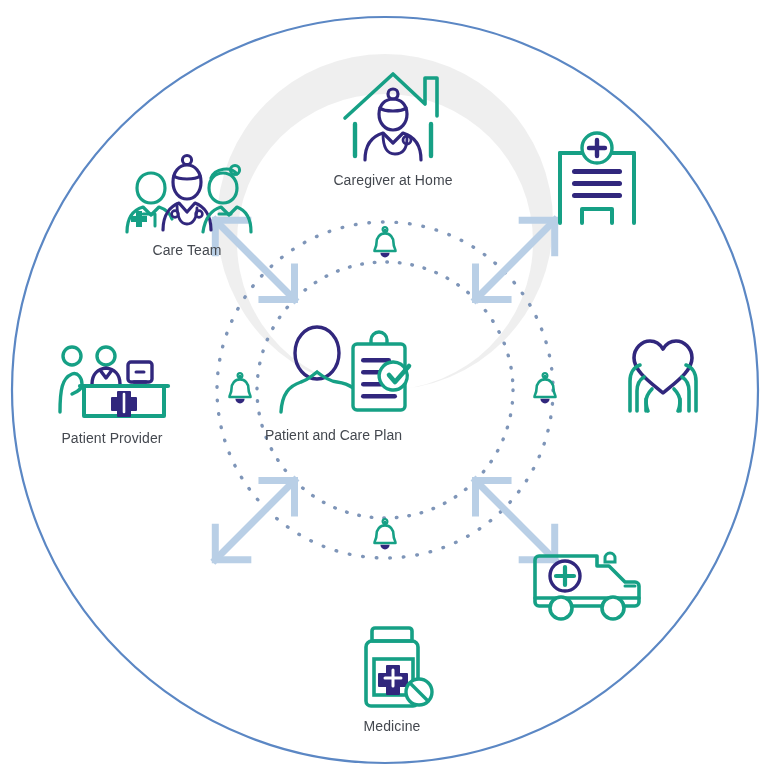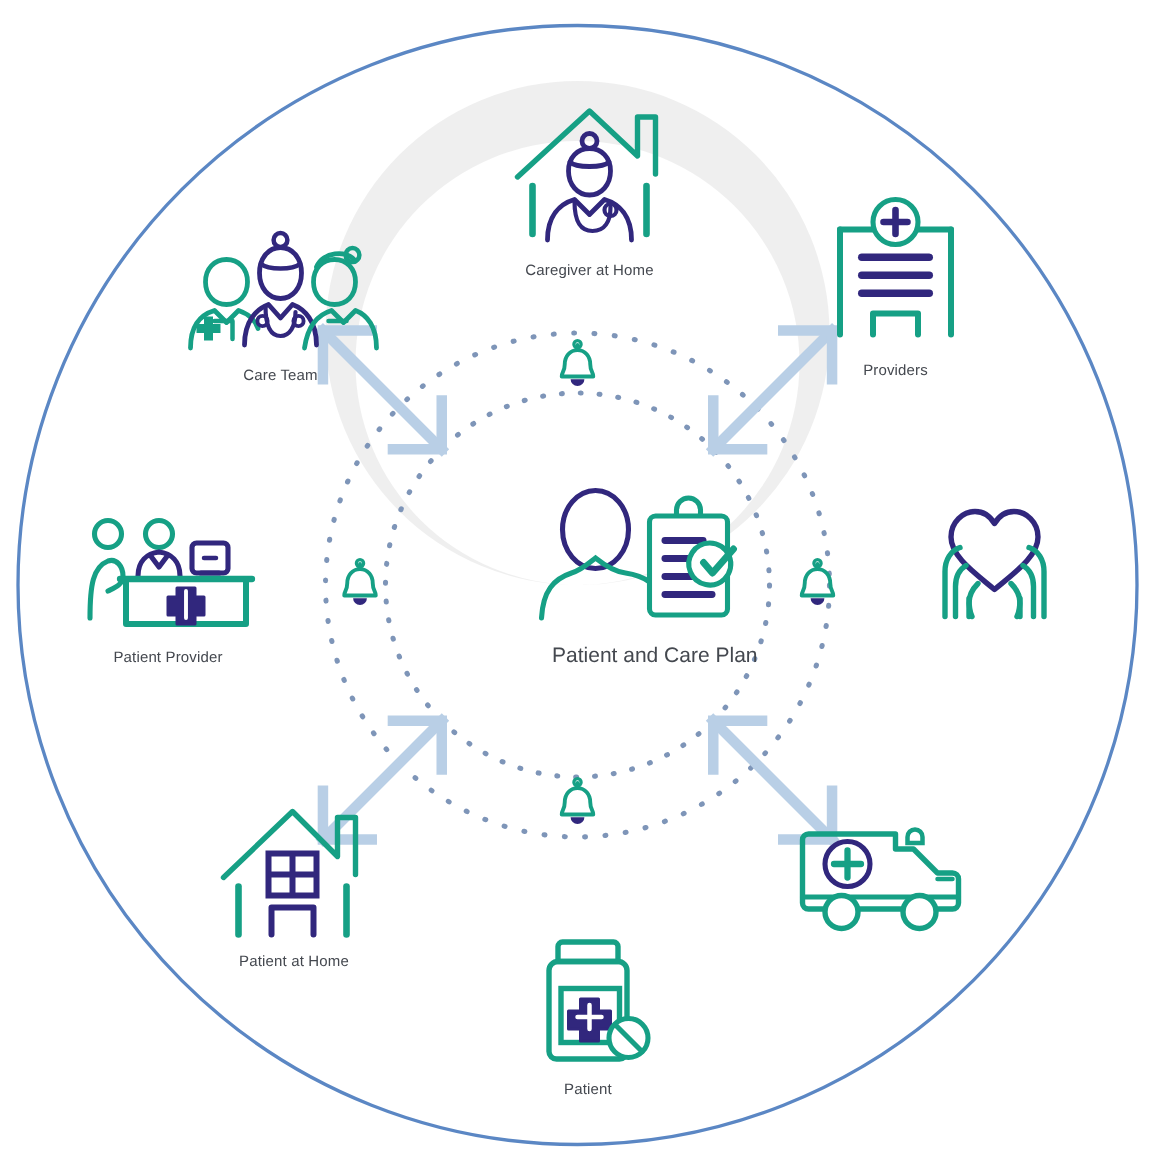--- a/index.html
+++ b/index.html
@@ -32,32 +32,32 @@
     pointer-events: auto;
   }
   .node .glyph {
     display: block;
     margin: 0 auto;
   }
   .node .label {
     display: block;
     margin-top: 4px;
     font-family: "Liberation Sans", sans-serif;
-    font-size: 10px;
+    font-size: 14px;
     line-height: 17px;
     color: #44484f;
     letter-spacing: 0.1px;
     white-space: nowrap;
     text-align: center;
   }
   .center-node {
     position: absolute;
     width: 240px;
     margin-left: -120px;
-    text-align: right;
+    text-align: left;
   }
   .center-node .label {
     display: block;
     margin-top: 3px;
     font-family: "Liberation Sans", sans-serif;
     font-size: 14px;
     line-height: 17px;
     color: #44484f;
     white-space: nowrap;
   }
@@ -185,21 +185,20 @@
       <path d="M38,92 L38,78 L68,78 L68,92" fill="none" stroke="#16a085" stroke-width="4" stroke-linejoin="round" stroke-linecap="round"></path>
 
       <circle cx="53" cy="17" r="15" fill="#ffffff" stroke="#16a085" stroke-width="3.4"></circle>
 
       <path d="M53,9 v16 M45,17 h16" fill="none" stroke="#31277d" stroke-width="4.4" stroke-linecap="round"></path>
 
       <rect x="28" y="38" width="50" height="5" rx="2.5" fill="#31277d"></rect>
       <rect x="28" y="50" width="50" height="5" rx="2.5" fill="#31277d"></rect>
       <rect x="28" y="62" width="50" height="5" rx="2.5" fill="#31277d"></rect>
     </svg>
-    <span class="label">Providers</span>
   </div>
 
   <div class="node" style="left:663px; top:335px;">
     <svg class="glyph" width="106" height="90" viewBox="0 0 106 90">
 
       <path d="M53,58 C40,47 24,36 24,23 C24,13 32,6 40,6 C46,6 50,9 53,14
                C56,9 60,6 66,6 C74,6 82,13 82,23 C82,36 66,47 53,58 Z" fill="none" stroke="#31277d" stroke-width="3.6" stroke-linejoin="round"></path>
 
       <path d="M30,30 c-6,2 -10,8 -10,16 v30" fill="none" stroke="#16a085" stroke-width="3.6" stroke-linecap="round"></path>
       <path d="M34,42 c-5,3 -7,8 -7,14 v20" fill="none" stroke="#16a085" stroke-width="3.6" stroke-linecap="round"></path>
@@ -241,38 +240,23 @@
       <path d="M27,19 h40 a6,6 0 0,1 6,6 v54 a5,5 0 0,1 -5,5 h-42 a5,5 0 0,1 -5,-5 v-54 a6,6 0 0,1 6,-6 Z" fill="none" stroke="#16a085" stroke-width="3.6" stroke-linejoin="round"></path>
 
       <rect x="29" y="37" width="39" height="36" fill="none" stroke="#16a085" stroke-width="3.6"></rect>
 
       <path d="M42,44 h12 v8 h8 v12 h-8 v8 h-12 v-8 h-8 v-12 h8 Z" fill="#31277d" stroke="#31277d" stroke-width="2" stroke-linejoin="round"></path>
       <path d="M48,48 v16 M40,56 h16" fill="none" stroke="#ffffff" stroke-width="3" stroke-linecap="round"></path>
 
       <circle cx="74" cy="70" r="13" fill="#ffffff" stroke="#16a085" stroke-width="3.4"></circle>
       <path d="M65,61 l18,18" fill="none" stroke="#16a085" stroke-width="3.4" stroke-linecap="round"></path>
     </svg>
-    <span class="label">Patient</span>
-  </div>
-
-  <div class="node" style="left:196px; top:533px;">
-    <svg class="glyph" width="114" height="96" viewBox="0 0 114 96">
-
-      <path d="M10,52 L56,8 L86,38 L86,12 L98,12 L98,50" fill="none" stroke="#16a085" stroke-width="3.6" stroke-linejoin="round" stroke-linecap="round"></path>
-
-      <path d="M20,58 v32" fill="none" stroke="#16a085" stroke-width="4.4" stroke-linecap="round"></path>
-      <path d="M92,58 v32" fill="none" stroke="#16a085" stroke-width="4.4" stroke-linecap="round"></path>
-
-      <rect x="40" y="36" width="32" height="28" fill="none" stroke="#31277d" stroke-width="4"></rect>
-      <path d="M56,36 v28 M40,50 h32" fill="none" stroke="#31277d" stroke-width="4"></path>
-
-      <path d="M42,90 v-18 h28 v18" fill="none" stroke="#31277d" stroke-width="4" stroke-linejoin="round" stroke-linecap="round"></path>
-    </svg>
-    <span class="label">Patient at Home</span>
-  </div>
+    <span class="label">Medicine</span>
+  </div>
+
 
   <div class="node" style="left:112px; top:334px;">
     <svg class="glyph" width="124" height="92" viewBox="0 0 124 92">
 
       <circle cx="22" cy="22" r="9" fill="none" stroke="#16a085" stroke-width="3.4"></circle>
       <path d="M10,78 c0,-22 2,-34 12,-38 c6,-2 10,4 10,10 c0,6 -6,8 -10,10" fill="none" stroke="#16a085" stroke-width="3.4" stroke-linecap="round" stroke-linejoin="round"></path>
 
       <circle cx="56" cy="22" r="9" fill="none" stroke="#16a085" stroke-width="3.4"></circle>
       <path d="M42,50 c0,-10 6,-15 14,-16 l0,0 c8,1 14,6 14,16" fill="none" stroke="#31277d" stroke-width="3.4" stroke-linejoin="round"></path>
       <path d="M50,36 l6,8 l6,-8" fill="none" stroke="#31277d" stroke-width="3.4" stroke-linejoin="round"></path>

